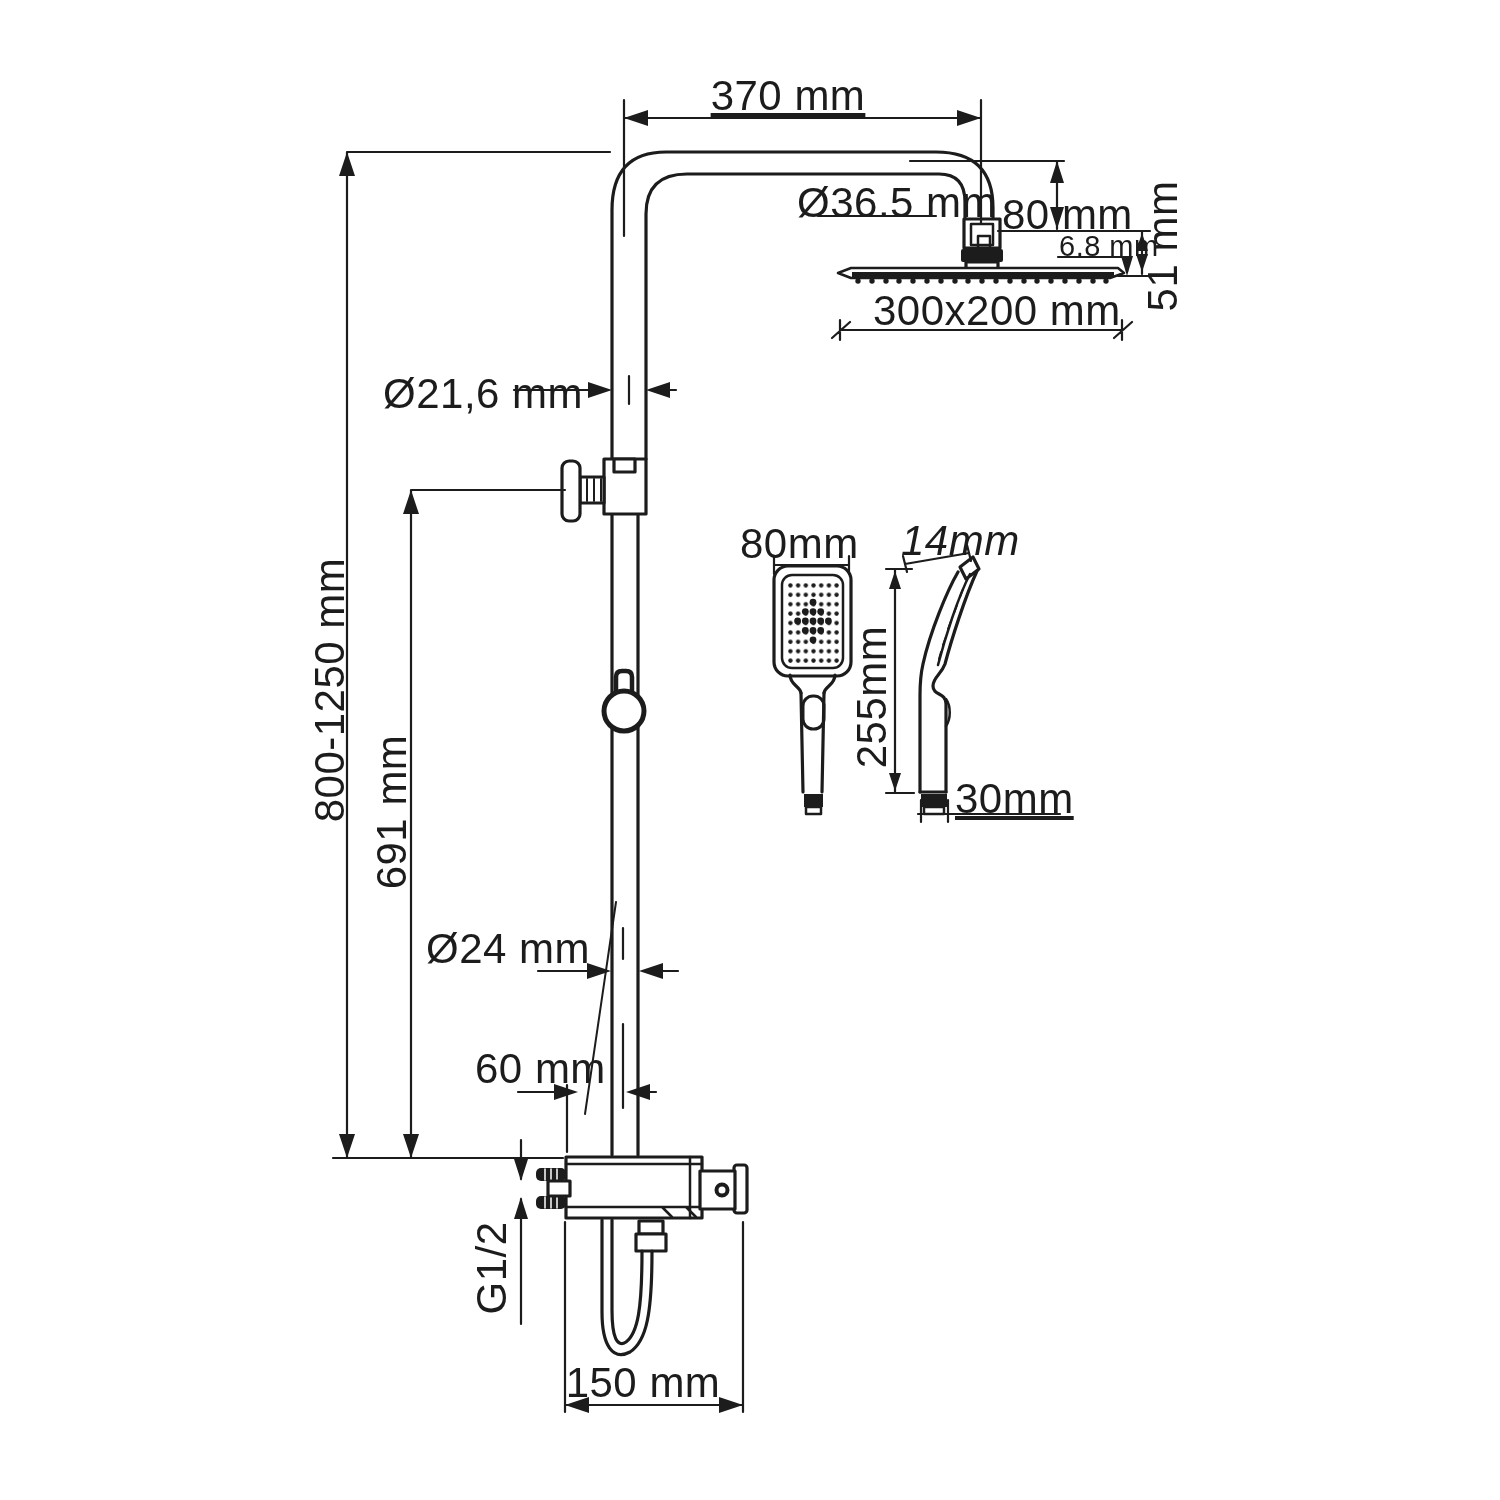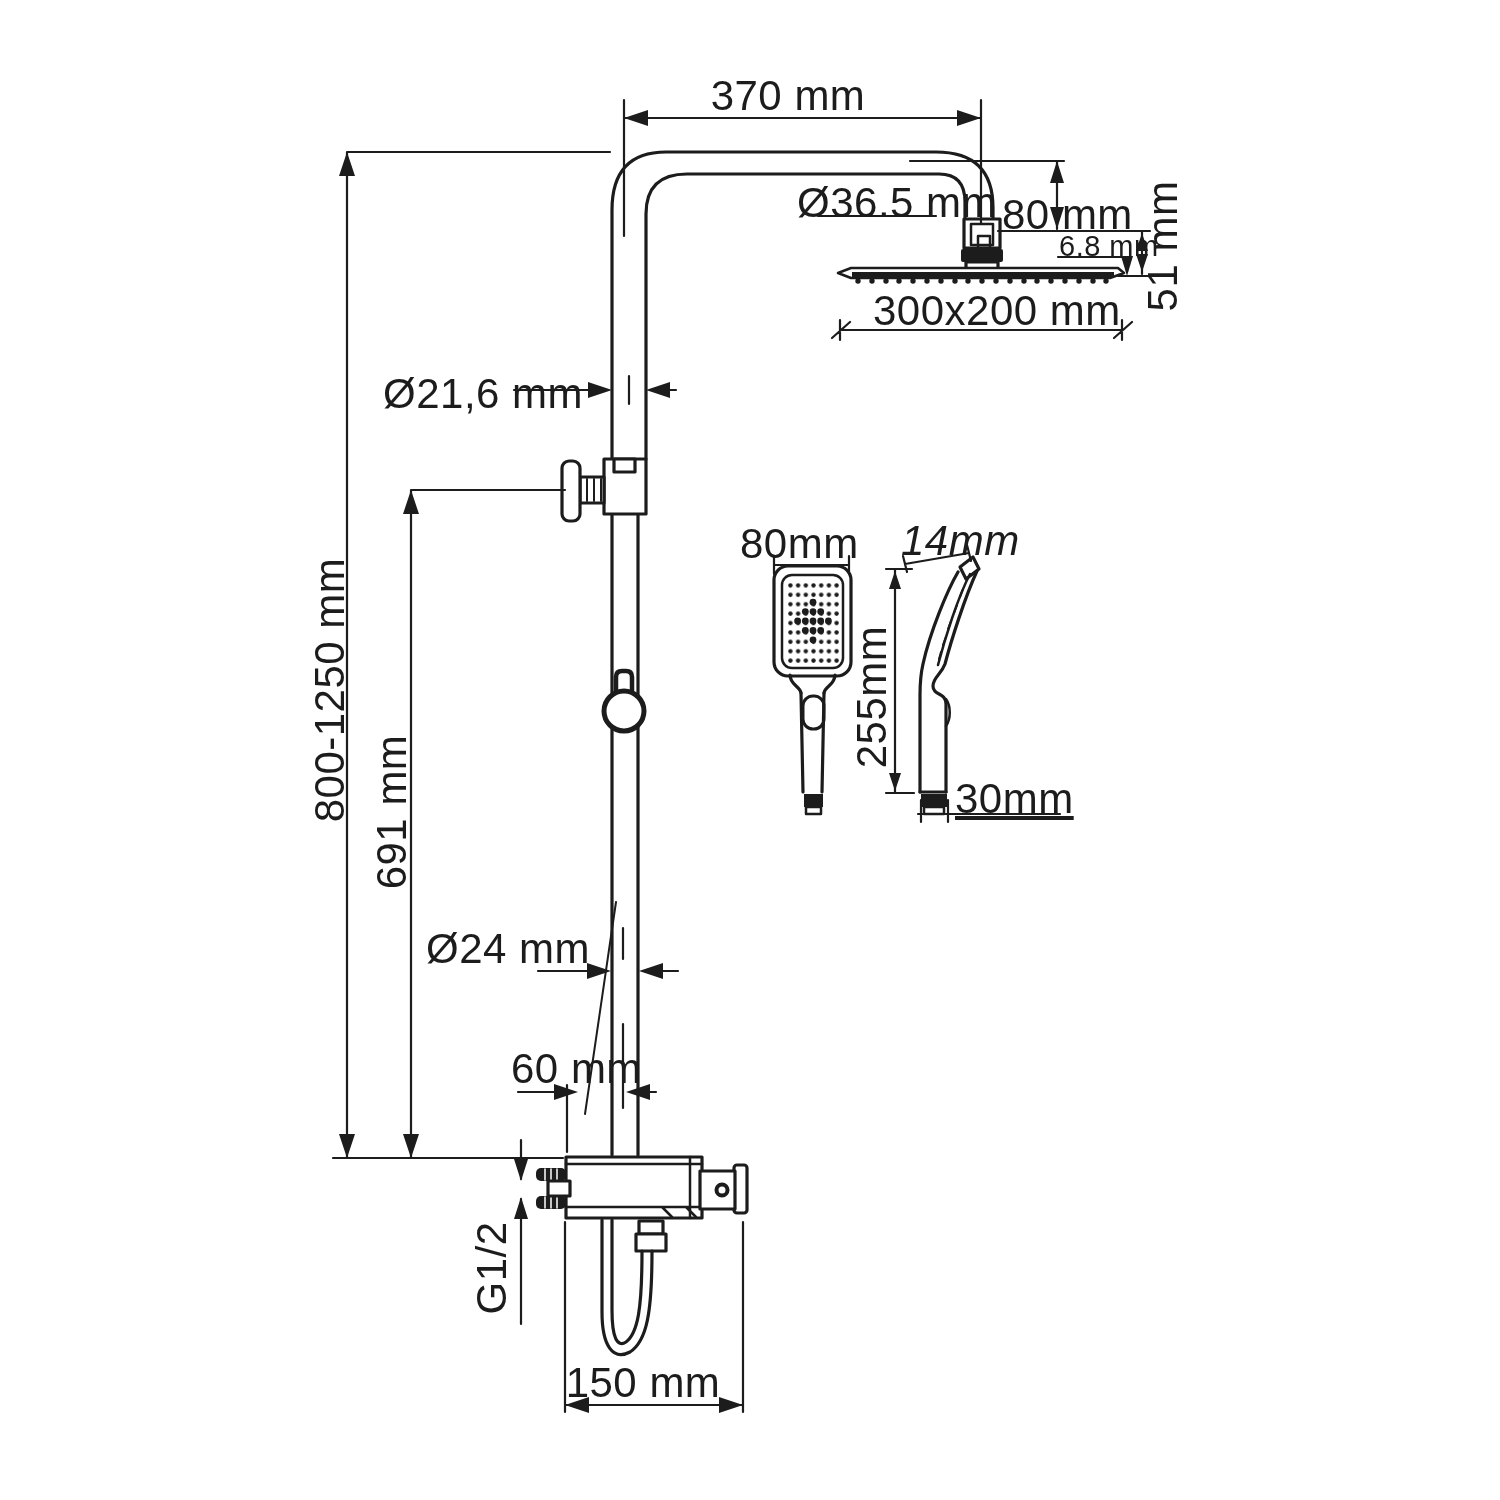--- a/index.html
+++ b/index.html
@@ -223,21 +223,21 @@
     <g>
       <path d="M905,564 L969,553 M903,556 L907,572 M967,545 L971,561"></path>
     </g>
 
     <g>
       <path d="M918,814 H1060 M921,800 V822 M948,800 V822"></path>
     </g>
   </g>
 </svg>
 
-<div class="lbl ctr" style="left:698px; top:75px; width:180px;">370 mm</div>
+<div class="lbl ctr" style="left:698px; top:75px; width:180px;text-decoration:underline;">370 mm</div>
 
 <div class="lbl" style="left:765px; top:182px;margin-left:32px;">Ø36.5 mm</div>
 
 <div class="lbl" style="left:1002px; top:194px;text-align:right;">80 mm</div>
 
 <div class="lbl sm" style="left:1059px; top:234px;">6.8 mm</div>
 
 <div class="lbl rot" style="left:1078px; top:225px; width:170px;">51 mm</div>
 
 <div class="lbl ctr" style="left:862px; top:290px; width:246px;margin-left:11px;">300x200 mm</div>
@@ -251,19 +251,19 @@
 <div class="lbl" style="left:740px; top:523px;">80mm</div>
 
 <div class="lbl" style="left:901px; top:520px;font-style:italic;">14mm</div>
 
 <div class="lbl rot" style="left:792px; top:676px; width:160px;">255mm</div>
 
 <div class="lbl" style="left:955px; top:778px;text-decoration:underline;">30mm</div>
 
 <div class="lbl" style="left:426px; top:928px;">Ø24 mm</div>
 
-<div class="lbl" style="left:475px; top:1048px;margin-left:36px;">60 mm</div>
+<div class="lbl" style="left:475px; top:1048px;">60 mm</div>
 
 <div class="lbl rot" style="left:432px; top:1247px; width:120px;">G1/2</div>
 
 <div class="lbl ctr" style="left:553px; top:1362px; width:180px;">150 mm</div>
 
 </div>
 
 </body></html>

